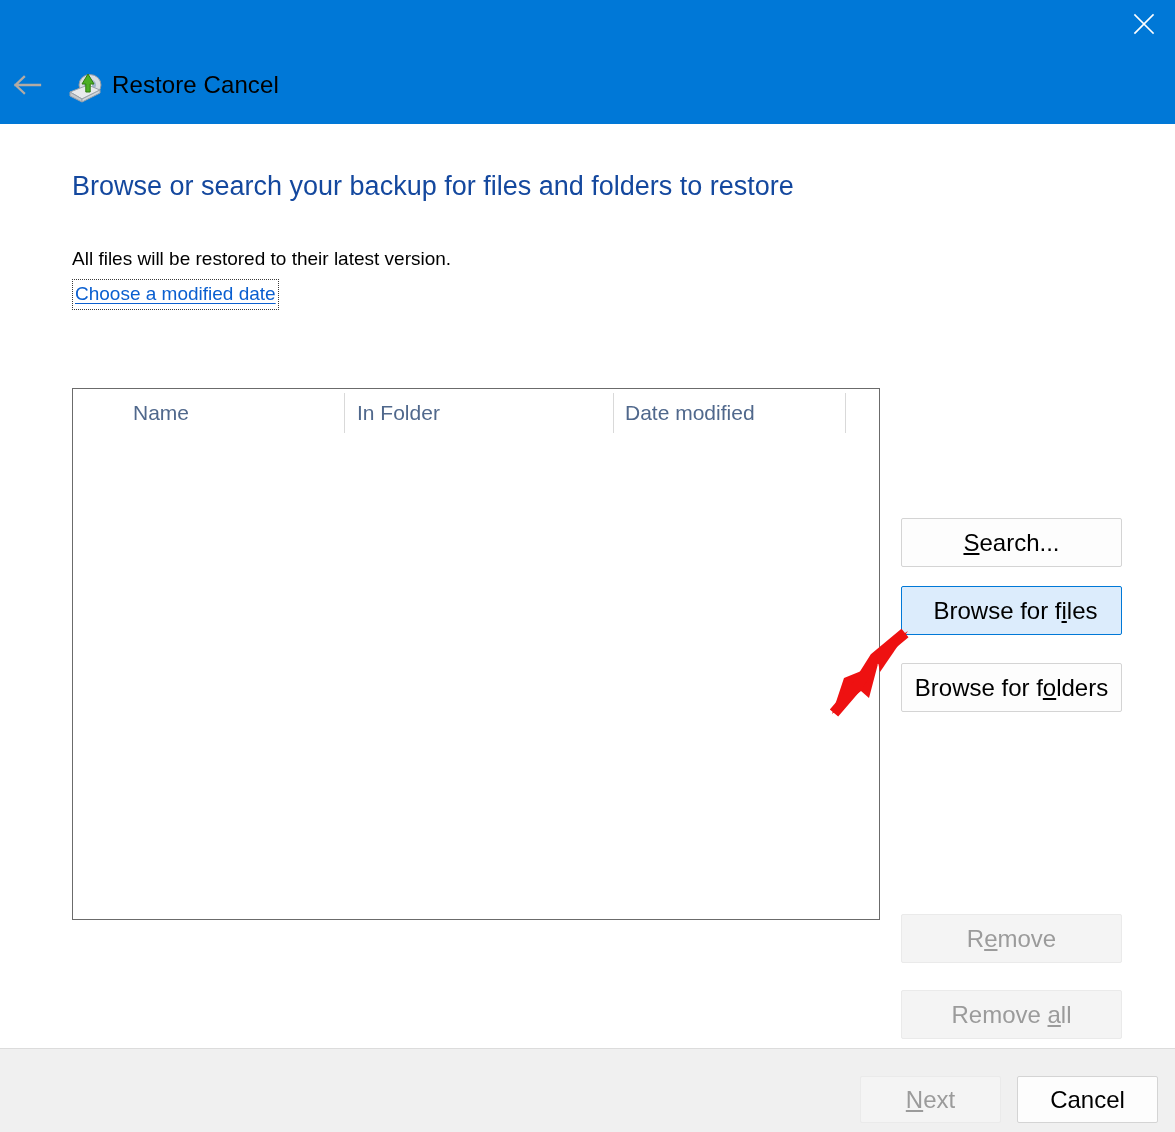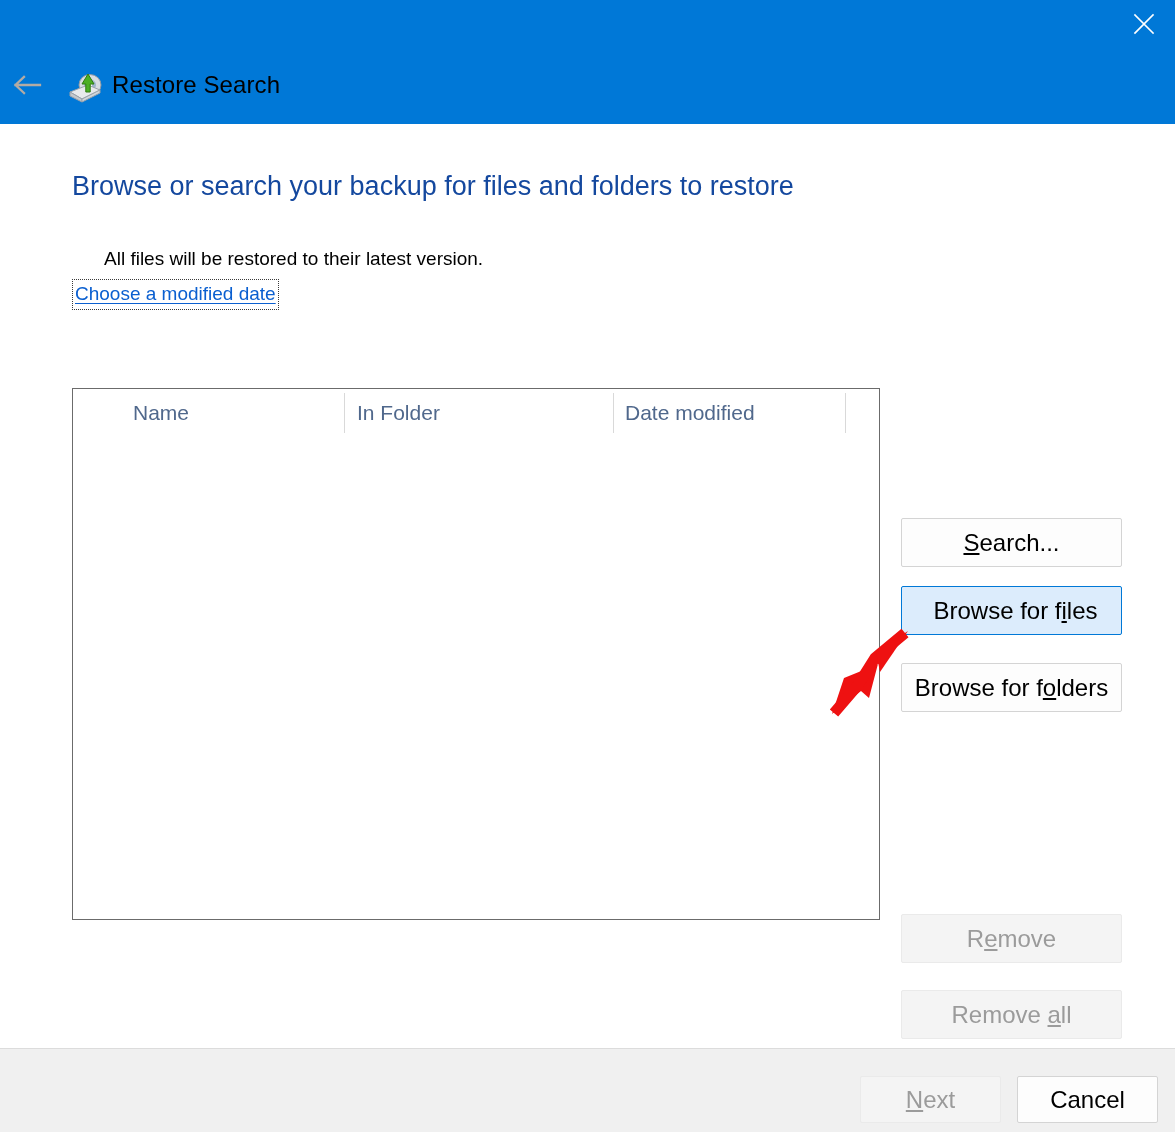--- a/index.html
+++ b/index.html
@@ -84,21 +84,20 @@
   }
 
   .sub-text {
     position: absolute;
     left: 72px;
     top: 122px;
     font-size: 19px;
     color: #000000;
     line-height: 26px;
     white-space: nowrap;
-    margin-left: 32px;
   }
 
   .date-link {
     position: absolute;
     left: 72px;
     top: 155px;
     font-size: 19px;
     color: #0a5fd0;
     line-height: 26px;
     text-decoration: underline;
@@ -240,21 +239,21 @@
       <ellipse cx="24" cy="19" rx="2.2" ry="2.1" fill="#ffffff"></ellipse>
 
       <path d="M4 26 L22 19 L34 24 L16 33 Z" fill="#e8eaec" stroke="#9aa2ab" stroke-width="1"></path>
       <path d="M4 26 L4 30 L16 36 L16 33 Z" fill="#c3c8cd" stroke="#9aa2ab" stroke-width="1"></path>
       <path d="M16 33 L34 24 L34 27 L16 36 Z" fill="#d2d6da" stroke="#9aa2ab" stroke-width="1"></path>
 
       <path d="M16 18 L22 8 L28 18 L24.2 18 L24.2 26 L19.8 26 L19.8 18 Z" fill="#4caf24" stroke="#2f7b12" stroke-width="1" stroke-linejoin="round"></path>
     </svg>
   </div>
 
-  <div class="title-text">Restore Search</div>
+  <div class="title-text">Restore Cancel</div>
 
   <div class="close-btn">
     <svg width="22" height="22" viewBox="0 0 22 22" aria-hidden="true">
       <path d="M2 2 L20 20 M20 2 L2 20" stroke="#ffffff" stroke-width="1.7" fill="none" stroke-linecap="square"></path>
     </svg>
   </div>
 </div>
 
 <div class="content">
 

